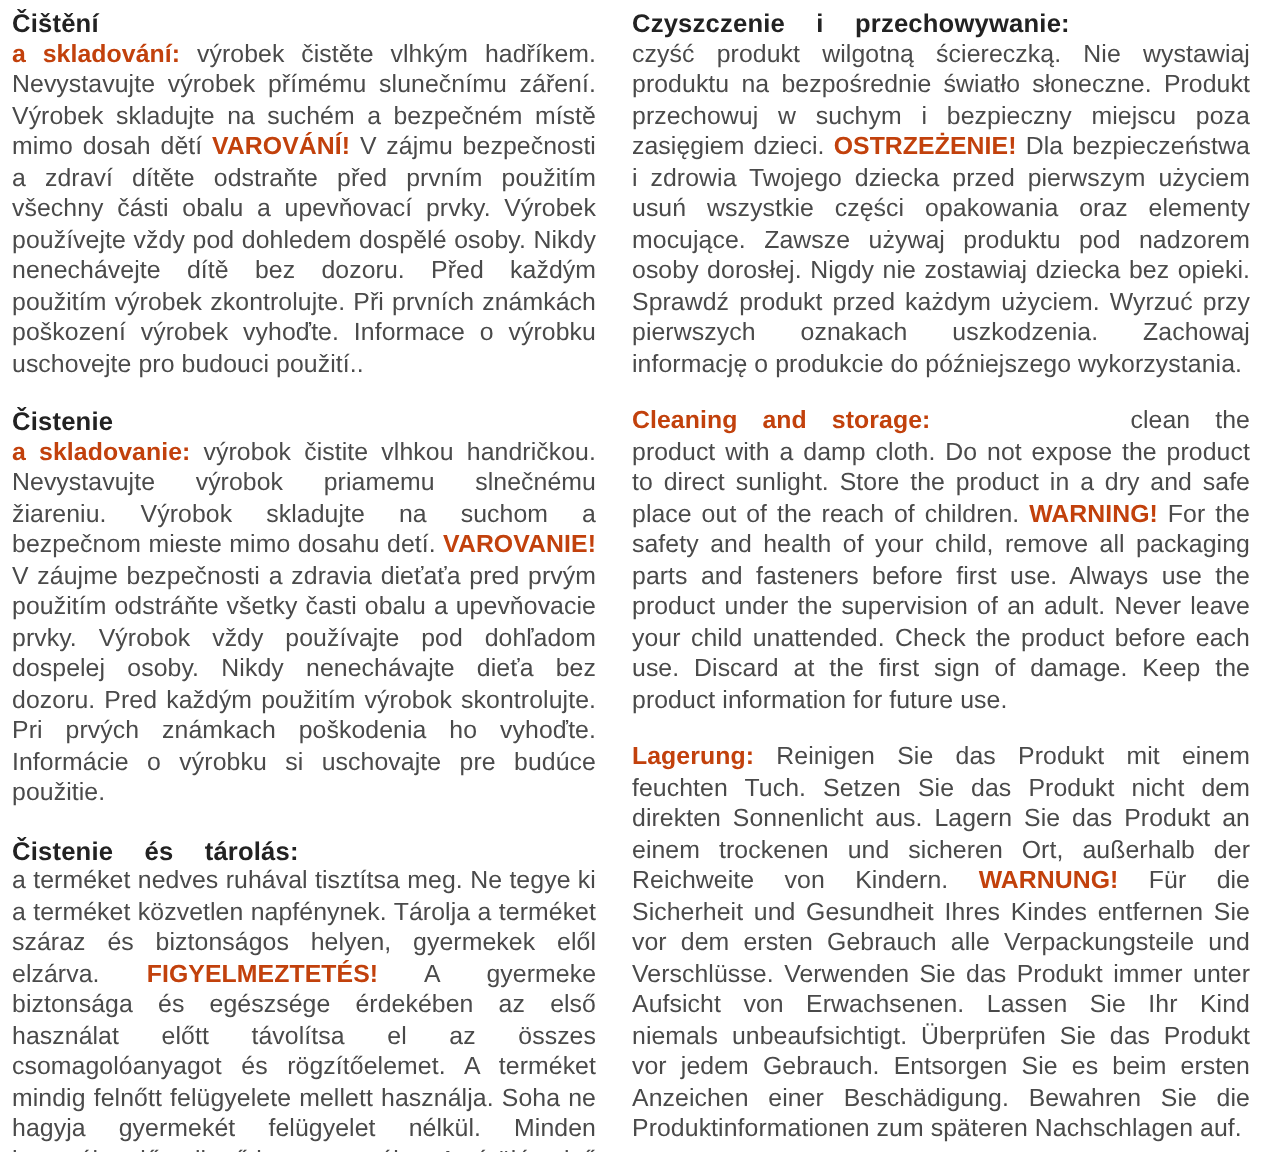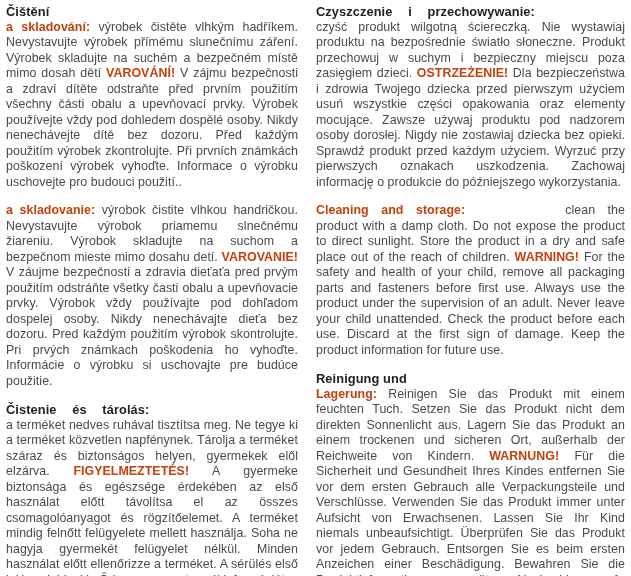--- a/index.html
+++ b/index.html
@@ -57,20 +57,21 @@
 <div class="page">
 
   <div class="col col-left">
 
     <section class="sec">
       <h2 class="h">Čištění</h2>
       <p class="para"><strong>a skladování:</strong><span> výrobek čistěte vlhkým hadříkem. Nevystavujte výrobek přímému slunečnímu záření. Výrobek skladujte na suchém a bezpečném místě mimo dosah dětí </span><strong>VAROVÁNÍ!</strong><span> V zájmu bezpečnosti a zdraví dítěte odstraňte před prvním použitím všechny části obalu a upevňovací prvky. Výrobek používejte vždy pod dohledem dospělé osoby. Nikdy nenechávejte dítě bez dozoru. Před každým použitím výrobek zkontrolujte. Při prvních známkách poškození výrobek vyhoďte. Informace o výrobku uschovejte pro budouci použití..</span></p>
     </section>
 
     <section class="sec">
+      <h2 class="h">Čistenie</h2>
       <p class="para"><strong>a skladovanie:</strong><span> výrobok čistite vlhkou handričkou. Nevystavujte výrobok priamemu slnečnému žiareniu. Výrobok skladujte na suchom a bezpečnom mieste mimo dosahu detí. </span><strong>VAROVANIE!</strong><span> V záujme bezpečnosti a zdravia dieťaťa pred prvým použitím odstráňte všetky časti obalu a upevňovacie prvky. Výrobok vždy používajte pod dohľadom dospelej osoby. Nikdy nenechávajte dieťa bez dozoru. Pred každým použitím výrobok skontrolujte. Pri prvých známkach poškodenia ho vyhoďte. Informácie o výrobku si uschovajte pre budúce použitie.</span></p>
     </section>
 
     <section class="sec">
       <h2 class="h h-spaced">Čistenie és tárolás:</h2>
       <p class="para"><span>a terméket nedves ruhával tisztítsa meg. Ne tegye ki a terméket közvetlen napfénynek. Tárolja a terméket száraz és biztonságos helyen, gyermekek elől elzárva. </span><strong>FIGYELMEZTETÉS!</strong><span> A gyermeke biztonsága és egészsége érdekében az első használat előtt távolítsa el az összes csomagolóanyagot és rögzítőelemet. A terméket mindig felnőtt felügyelete mellett használja. Soha ne hagyja gyermekét felügyelet nélkül. Minden használat előtt ellenőrizze a terméket. A sérülés első jelére dobja ki. Őrizze meg a termékinformációt a későbbi használatra.</span></p>
     </section>
 
   </div>
 
@@ -79,19 +80,18 @@
     <section class="sec">
       <h2 class="h h-spaced">Czyszczenie i przechowywanie:</h2>
       <p class="para"><span>czyść produkt wilgotną ściereczką. Nie wystawiaj produktu na bezpośrednie światło słoneczne. Produkt przechowuj w suchym i bezpieczny miejscu poza zasięgiem dzieci. </span><strong>OSTRZEŻENIE!</strong><span> Dla bezpieczeństwa i zdrowia Twojego dziecka przed pierwszym użyciem usuń wszystkie części opakowania oraz elementy mocujące. Zawsze używaj produktu pod nadzorem osoby dorosłej. Nigdy nie zostawiaj dziecka bez opieki. Sprawdź produkt przed każdym użyciem. Wyrzuć przy pierwszych oznakach uszkodzenia. Zachowaj informację o produkcie do późniejszego wykorzystania.</span></p>
     </section>
 
     <section class="sec">
       <p class="para"><strong>Cleaning and storage:</strong><span class="spacer"></span><span>clean the product with a damp cloth. Do not expose the product to direct sunlight. Store the product in a dry and safe place out of the reach of children. </span><strong>WARNING!</strong><span> For the safety and health of your child, remove all packaging parts and fasteners before first use. Always use the product under the supervision of an adult. Never leave your child unattended. Check the product before each use. Discard at the first sign of damage. Keep the product information for future use.</span></p>
     </section>
 
     <section class="sec">
-      <h2 class="h">Reinigung und</h2>
       <p class="para"><strong>Lagerung:</strong><span> Reinigen Sie das Produkt mit einem feuchten Tuch. Setzen Sie das Produkt nicht dem direkten Sonnenlicht aus. Lagern Sie das Produkt an einem trockenen und sicheren Ort, außerhalb der Reichweite von Kindern. </span><strong>WARNUNG!</strong><span> Für die Sicherheit und Gesundheit Ihres Kindes entfernen Sie vor dem ersten Gebrauch alle Verpackungsteile und Verschlüsse. Verwenden Sie das Produkt immer unter Aufsicht von Erwachsenen. Lassen Sie Ihr Kind niemals unbeaufsichtigt. Überprüfen Sie das Produkt vor jedem Gebrauch. Entsorgen Sie es beim ersten Anzeichen einer Beschädigung. Bewahren Sie die Produktinformationen zum späteren Nachschlagen auf.</span></p>
     </section>
 
   </div>
 
 </div>
 
 </body></html>

